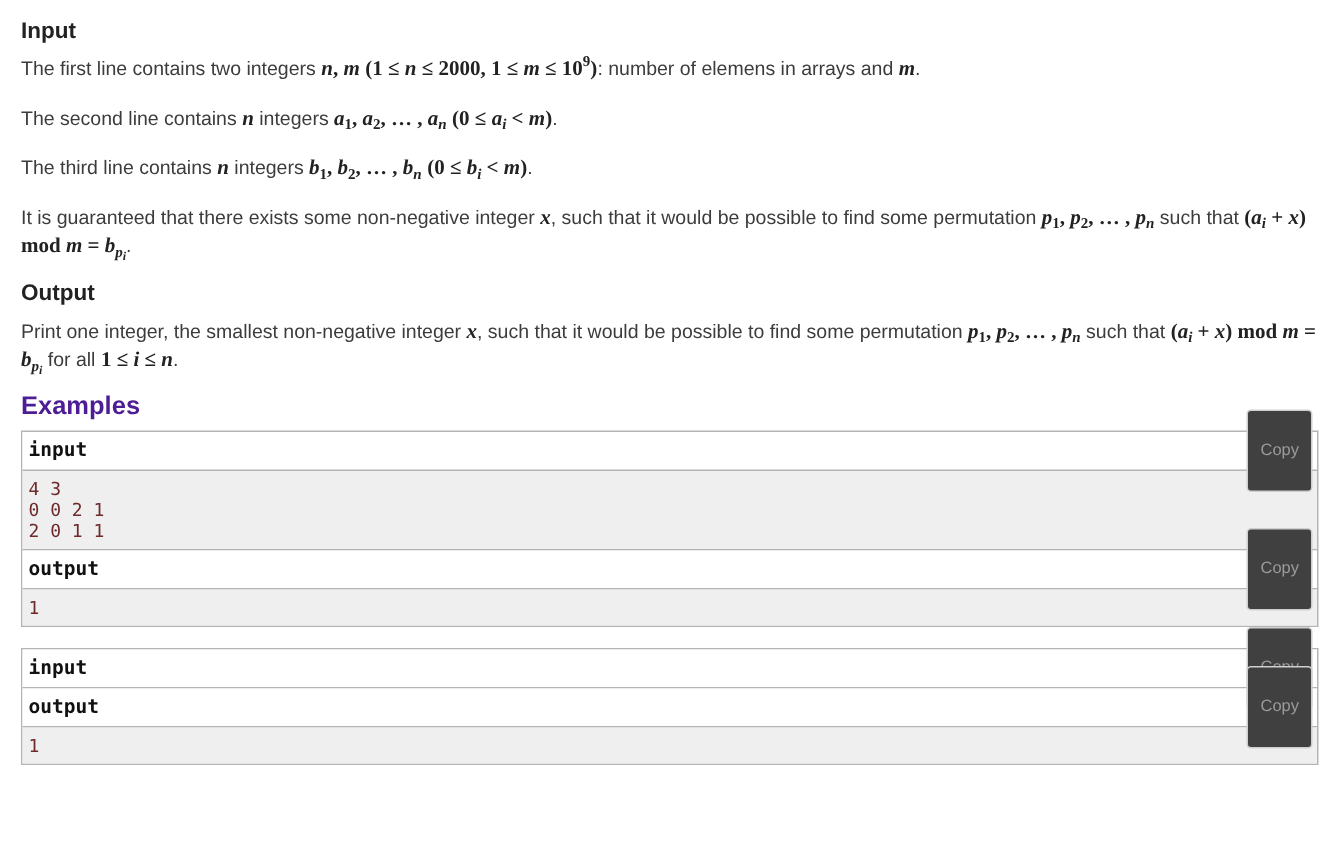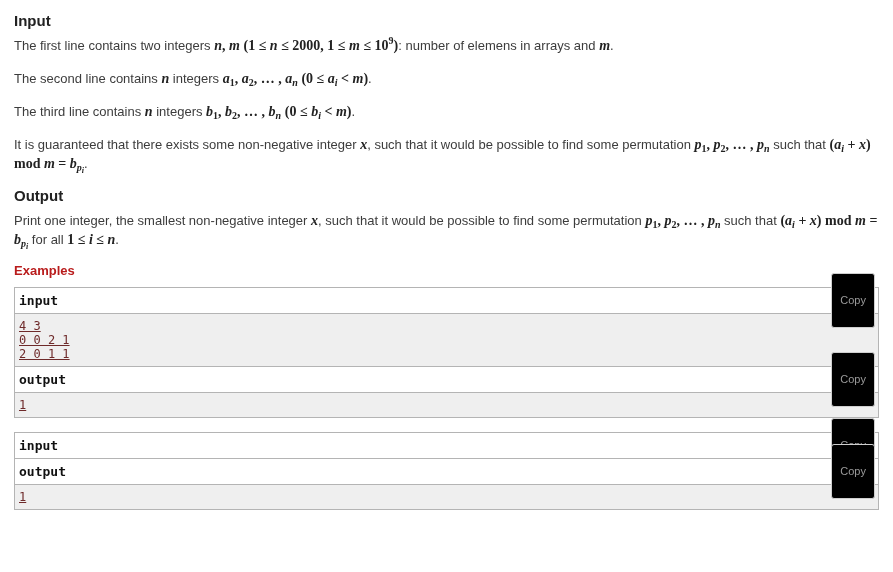--- a/index.html
+++ b/index.html
@@ -24,51 +24,50 @@
   
   .seg-t  { }
   .seg-m  { font-family: "Liberation Serif", serif; font-style: italic; font-weight: bold; font-size: 14px; color: #222; line-height: 1; }
   .seg-mr { font-family: "Liberation Serif", serif; font-weight: bold; font-size: 14px; color: #222; line-height: 1; }
   .seg-sub    { font-family: "Liberation Serif", serif; font-weight: bold; font-size: 10px; color: #222; vertical-align: -3px; line-height: 0; }
   .seg-subi   { font-family: "Liberation Serif", serif; font-style: italic; font-weight: bold; font-size: 10px; color: #222; vertical-align: -3px; line-height: 0; }
   .seg-subsub { font-family: "Liberation Serif", serif; font-style: italic; font-weight: bold; font-size: 8px;  color: #222; vertical-align: -5px; line-height: 0; }
   .seg-sup    { font-family: "Liberation Serif", serif; font-weight: bold; font-size: 10px; color: #222; vertical-align: 6px;  line-height: 0; }
 
   .examples-title {
-    font-size: 13px; font-weight: bold; color: #b91c1c;
+    font-size: 17px; font-weight: bold; color: #4c1d95;
     margin: 0 0 8px 0; line-height: 16px;
   }
 
   .sample {
     border: 1px solid var(--sample_border, #b4b4b4);
     margin: 0 0 14px 0;
     width: 865px;
   }
   .sample-head {
     display: flex; align-items: center; justify-content: space-between;
     height: 26px; padding: 0 3px 0 4px; background: #ffffff;
     border-bottom: 1px solid var(--sample_border, #b4b4b4);
   }
   .sample-label {
     font-family: "DejaVu Sans Mono", monospace;
     font-weight: bold; font-size: 13px; color: #111111;
   }
   .copy-btn {
     font-family: "Liberation Sans", sans-serif;
     font-size: 11px; color: var(--copy_text, #9a9a9a);
-    background: #000000; border: 1px solid #cfcfcf; border-radius: 3px;
+    background: #404040; border: 1px solid #cfcfcf; border-radius: 3px;
     padding: 20px 8px; line-height: 13px; cursor: pointer;
   }
   .sample-pre {
     margin: 0; background: var(--sample_bg, #efefef);
     padding: 5px 4px; white-space: pre;
     font-family: "DejaVu Sans Mono", monospace;
     font-size: 12px; line-height: 14px;
     color: var(--data_text, #6e2a2a);
-    text-decoration: underline;
   }
   .sample-pre.in { border-bottom: 1px solid var(--sample_border, #b4b4b4); }
 </style>
 </head>
 <body>
 
 <div class="page">
 
   <h2 class="sec-title with-top">Input</h2>
   <div>

